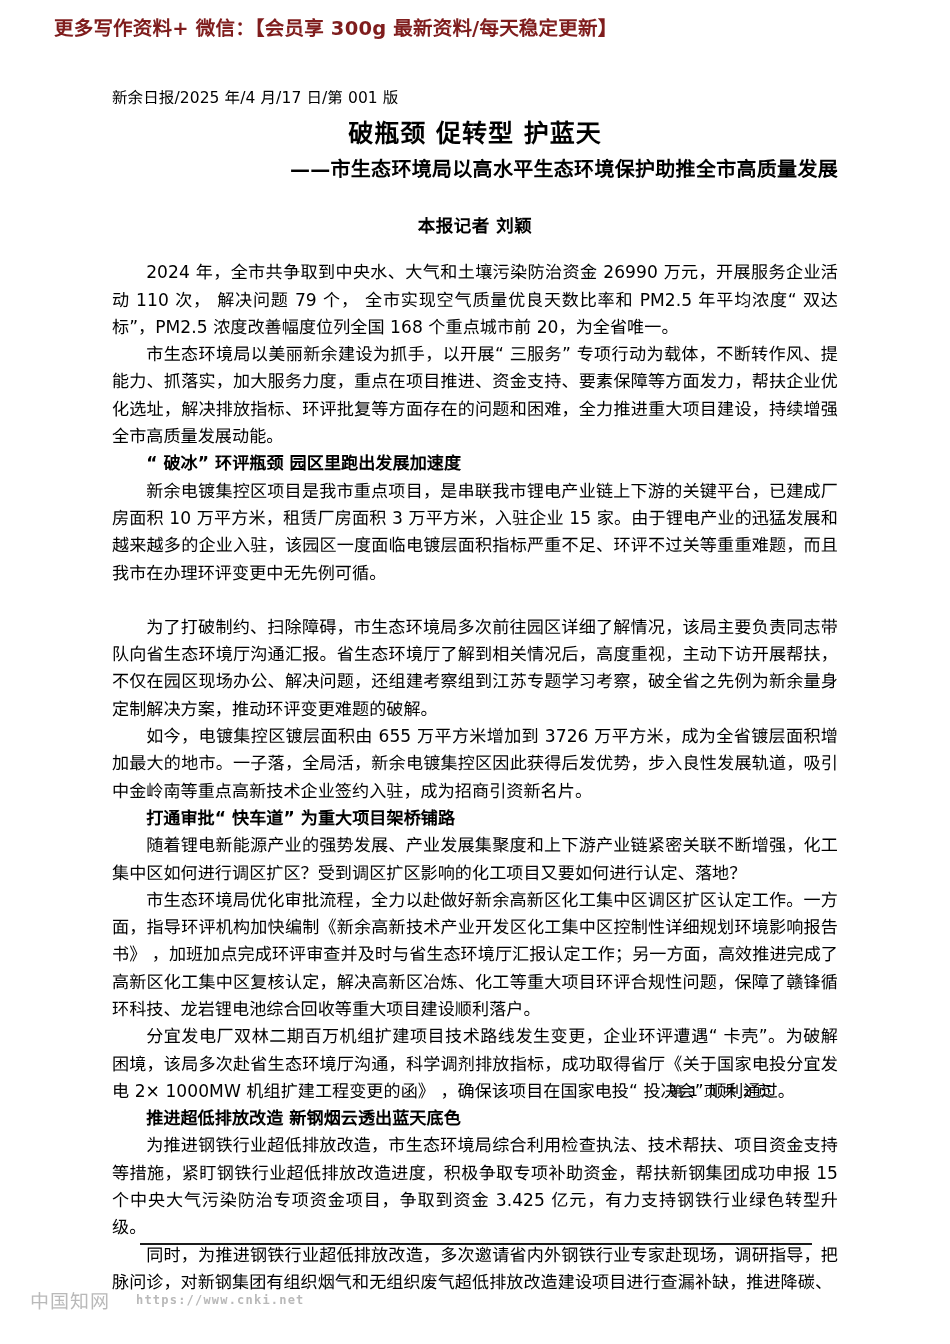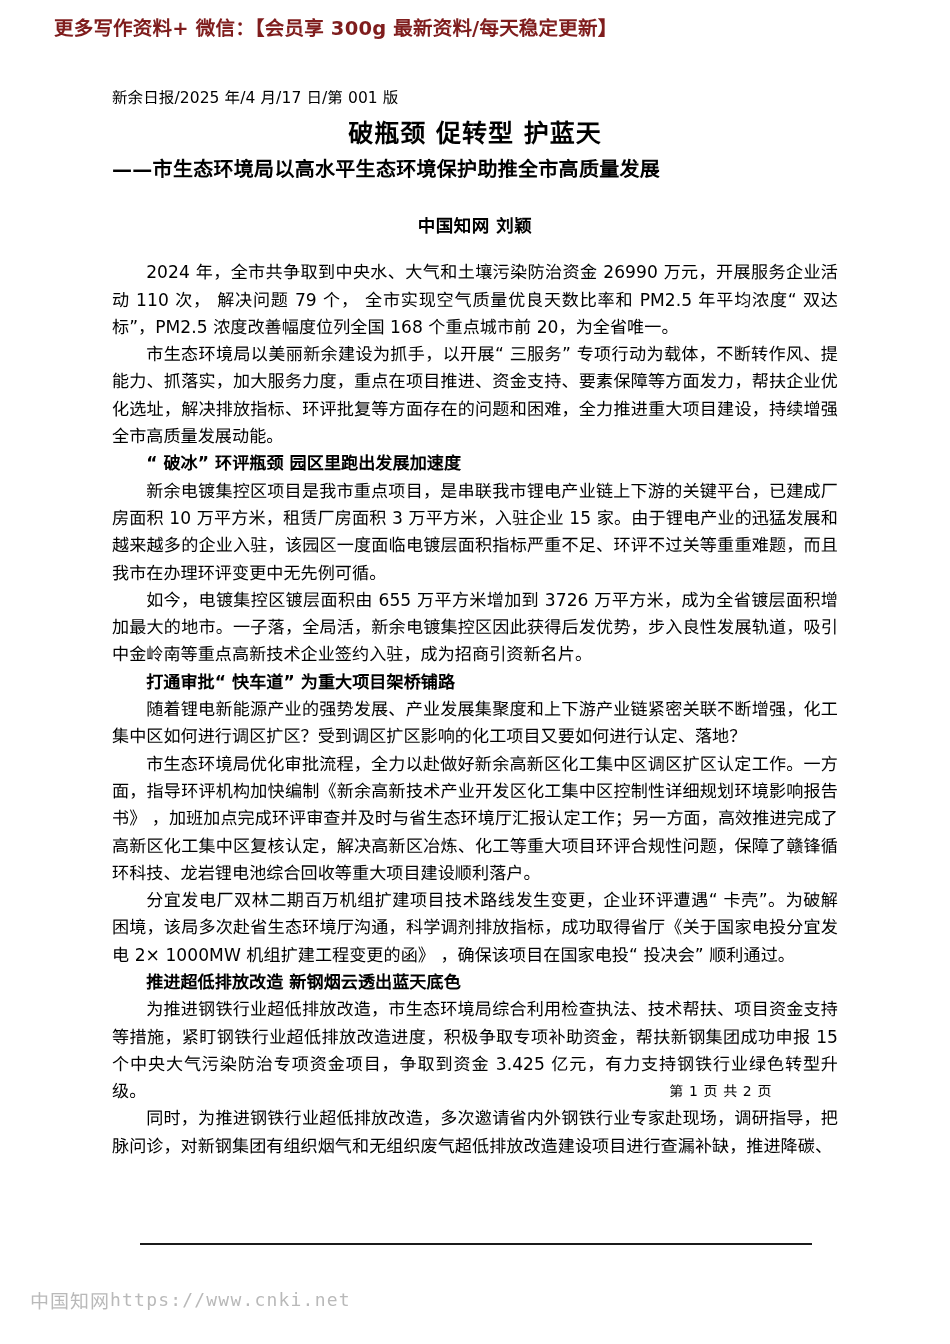--- a/index.html
+++ b/index.html
@@ -59,21 +59,21 @@
   .headline-main {
     text-align: center;
     font-size: 25px;
     font-weight: bold;
     line-height: 1.45;
     letter-spacing: 1px;
     margin: 2px 0 2px 0;
   }
 
   .headline-sub {
-    text-align: left;
+    text-align: right;
     font-size: 20px;
     font-weight: bold;
     line-height: 1.5;
     letter-spacing: 0.3px;
     margin: 0 0 0 0;
   }
 
   .byline {
     text-align: center;
     font-size: 17.5px;
@@ -127,56 +127,59 @@
     height: 2px;
     background: #1b1b1b;
   }
 
   .cnki-mark {
     position: absolute;
     top: 1286px;
     left: 30px;
     display: flex;
     align-items: center;
+    gap: 26px;
     color: #b9b9b9;
     user-select: none;
   }
   .cnki-logo-text {
     font-size: 19px;
     letter-spacing: 1px;
     font-family: "DejaVu Sans", "Liberation Sans", sans-serif;
   }
   .cnki-url {
-    font-size: 18px;
+    font-size: 12px;
     letter-spacing: 1.2px;
     font-family: "DejaVu Sans Mono", "Liberation Mono", monospace;
+    font-weight: bold;
   }
 </style>
 </head>
 <body>
 
 <div class="page">
 
   <div class="promo-banner">更多写作资料+ 微信：【会员享 300g 最新资料/每天稳定更新】</div>
 
   <div class="doc-body">
 
     <div class="masthead">新余日报/2025 年/4 月/17 日/第 001 版</div>
 
     <h1 class="headline-main">破瓶颈  促转型  护蓝天</h1>
 
     <h2 class="headline-sub">——市生态环境局以高水平生态环境保护助推全市高质量发展</h2>
 
-    <div class="byline">中国知网  刘颖</div>
+    <div class="byline">本报记者  刘颖</div>
 
     <div class="article">
       <p class="para">2024 年，全市共争取到中央水、大气和土壤污染防治资金 26990 万元，开展服务企业活动 110 次， 解决问题 79 个， 全市实现空气质量优良天数比率和 PM2.5 年平均浓度“ 双达标”，PM2.5 浓度改善幅度位列全国 168 个重点城市前 20，为全省唯一。</p>
       <p class="para">市生态环境局以美丽新余建设为抓手，以开展“ 三服务” 专项行动为载体，不断转作风、提能力、抓落实，加大服务力度，重点在项目推进、资金支持、要素保障等方面发力，帮扶企业优化选址，解决排放指标、环评批复等方面存在的问题和困难，全力推进重大项目建设，持续增强全市高质量发展动能。</p>
       <p class="para sub-head">“ 破冰” 环评瓶颈 园区里跑出发展加速度</p>
       <p class="para">新余电镀集控区项目是我市重点项目，是串联我市锂电产业链上下游的关键平台，已建成厂房面积 10 万平方米，租赁厂房面积 3 万平方米，入驻企业 15 家。由于锂电产业的迅猛发展和越来越多的企业入驻，该园区一度面临电镀层面积指标严重不足、环评不过关等重重难题，而且我市在办理环评变更中无先例可循。</p>
+      <p class="para spacer-before">为了打破制约、扫除障碍，市生态环境局多次前往园区详细了解情况，该局主要负责同志带队向省生态环境厅沟通汇报。省生态环境厅了解到相关情况后，高度重视，主动下访开展帮扶，不仅在园区现场办公、解决问题，还组建考察组到江苏专题学习考察，破全省之先例为新余量身定制解决方案，推动环评变更难题的破解。</p>
       <p class="para">如今，电镀集控区镀层面积由 655 万平方米增加到 3726 万平方米，成为全省镀层面积增加最大的地市。一子落，全局活，新余电镀集控区因此获得后发优势，步入良性发展轨道，吸引中金岭南等重点高新技术企业签约入驻，成为招商引资新名片。</p>
       <p class="para sub-head">打通审批“ 快车道” 为重大项目架桥铺路</p>
       <p class="para">随着锂电新能源产业的强势发展、产业发展集聚度和上下游产业链紧密关联不断增强，化工集中区如何进行调区扩区？受到调区扩区影响的化工项目又要如何进行认定、落地？</p>
       <p class="para">市生态环境局优化审批流程，全力以赴做好新余高新区化工集中区调区扩区认定工作。一方面，指导环评机构加快编制《新余高新技术产业开发区化工集中区控制性详细规划环境影响报告书》 ，加班加点完成环评审查并及时与省生态环境厅汇报认定工作；另一方面，高效推进完成了高新区化工集中区复核认定，解决高新区冶炼、化工等重大项目环评合规性问题，保障了赣锋循环科技、龙岩锂电池综合回收等重大项目建设顺利落户。</p>
       <p class="para">分宜发电厂双林二期百万机组扩建项目技术路线发生变更，企业环评遭遇“ 卡壳”。为破解困境，该局多次赴省生态环境厅沟通，科学调剂排放指标，成功取得省厅《关于国家电投分宜发电 2× 1000MW 机组扩建工程变更的函》 ，确保该项目在国家电投“ 投决会” 顺利通过。</p>
       <p class="para sub-head">推进超低排放改造 新钢烟云透出蓝天底色</p>
       <p class="para">为推进钢铁行业超低排放改造，市生态环境局综合利用检查执法、技术帮扶、项目资金支持等措施，紧盯钢铁行业超低排放改造进度，积极争取专项补助资金，帮扶新钢集团成功申报 15 个中央大气污染防治专项资金项目，争取到资金 3.425 亿元，有力支持钢铁行业绿色转型升级。</p>
       <p class="para">同时，为推进钢铁行业超低排放改造，多次邀请省内外钢铁行业专家赴现场，调研指导，把脉问诊，对新钢集团有组织烟气和无组织废气超低排放改造建设项目进行查漏补缺，推进降碳、</p>
     </div>
   </div>

